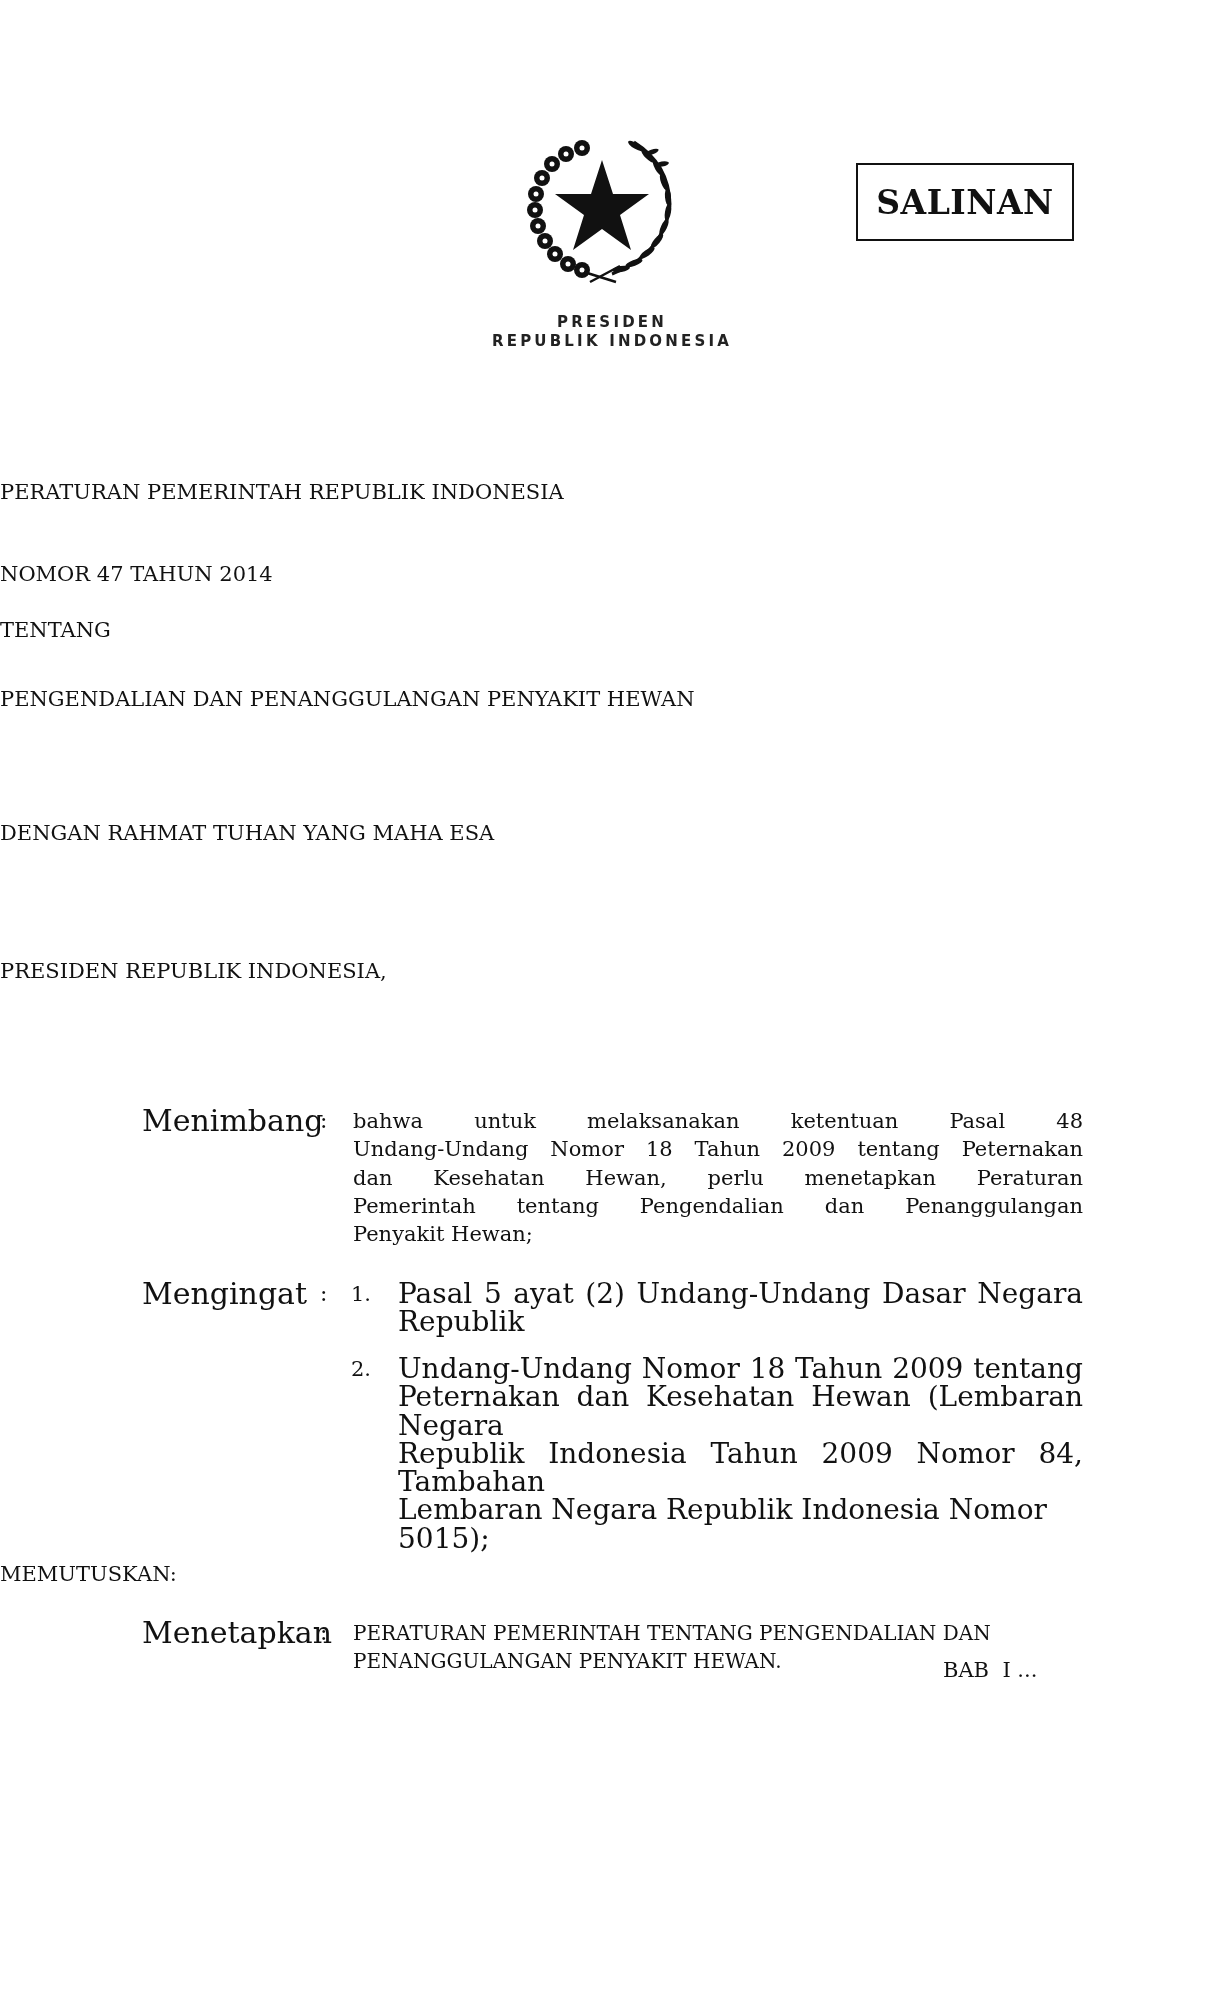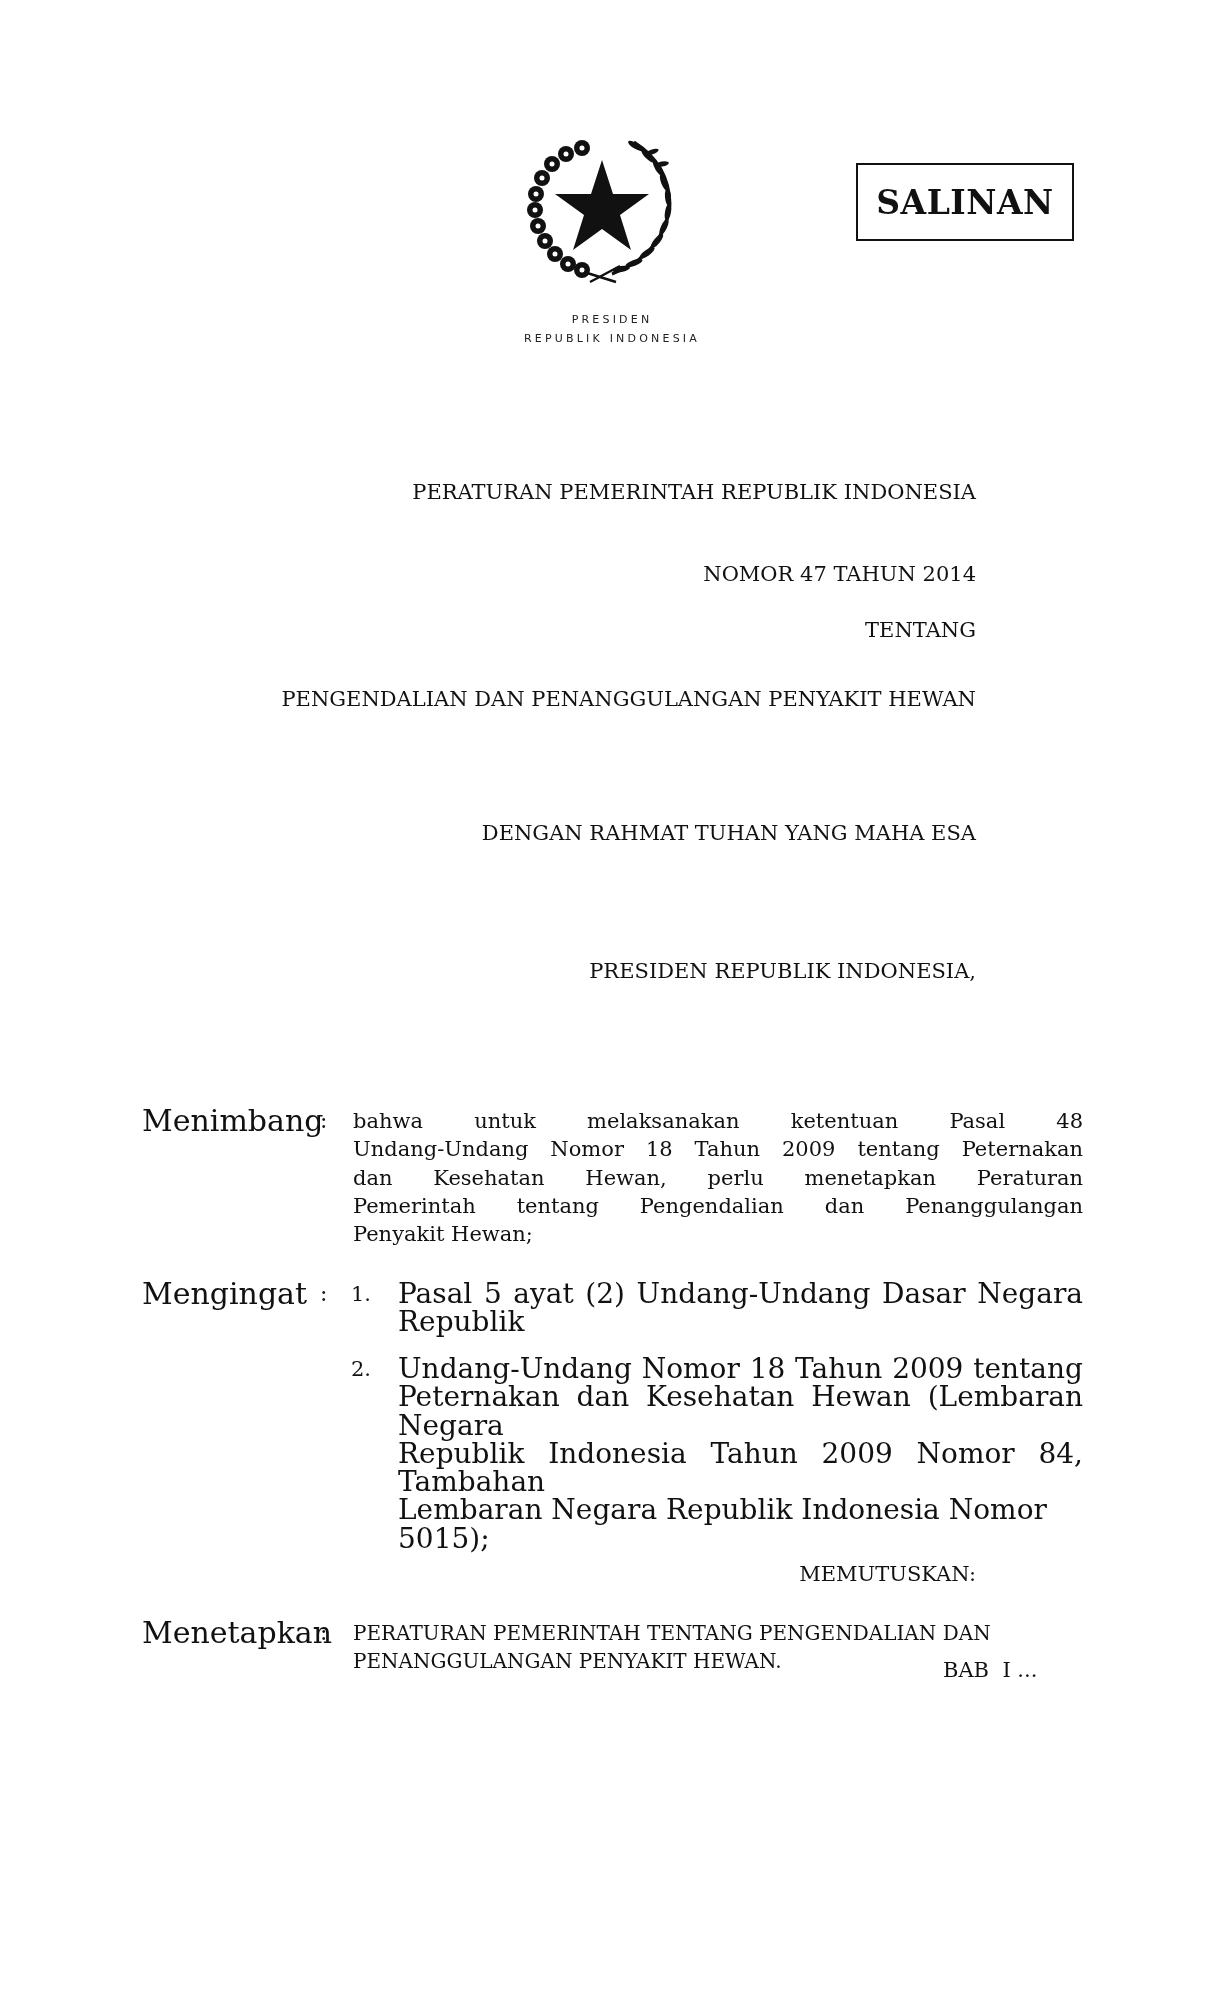--- a/index.html
+++ b/index.html
@@ -3,23 +3,23 @@
 <meta charset="utf-8">
 <style>
   html, body { margin: 0; padding: 0; background: #ffffff; }
   body { width: 1224px; height: 2016px; position: relative; overflow: hidden;
          font-family: "DejaVu Serif", "Liberation Serif", serif; color: #111; }
   .abs { position: absolute; }
   .emblem { left: 524px; top: 134px; width: 156px; height: 150px; }
   .salinan { left: 856px; top: 163px; width: 218px; height: 78px; border: 2.5px solid #111;
              box-sizing: border-box; display: flex; align-items: center; justify-content: center;
              font-family: "DejaVu Serif", serif; font-weight: bold; font-size: 33px; letter-spacing: 0.5px; }
-  .kop { font-family: "DejaVu Sans", "Liberation Sans", sans-serif; font-weight: normal; color: #222;
-         text-align: center; left: 0; width: 1224px; font-size: 11px; letter-spacing: 3.2px; }
-  .heading { left: 0; width: 976px; text-align: right; font-size: 21px; line-height: 28px; white-space: nowrap; }
+  .kop { font-family: "DejaVu Sans", "Liberation Sans", sans-serif; font-weight: bold; color: #222;
+         text-align: center; left: 0; width: 1224px; font-size: 15px; letter-spacing: 3.2px; }
+  .heading { left: 0; width: 976px; text-align: left; font-size: 21px; line-height: 28px; white-space: nowrap; }
   .row-label { left: 142px; font-size: 30px; line-height: 28.3px; white-space: nowrap; }
   .colon { left: 320px; font-size: 22px; line-height: 28.3px; }
   .para { left: 353px; width: 730px; font-size: 21px; line-height: 28.3px; text-align: justify; }
   .num { left: 351px; font-size: 21px; line-height: 28.3px; }
   .item-text { left: 398px; width: 685px; font-size: 28px; line-height: 28.3px; text-align: justify; }
   .caps-para { left: 353px; width: 740px; font-size: 20px; line-height: 28.3px; }
   .footer-ref { left: 943px; font-size: 21px; line-height: 28.3px; white-space: nowrap; }
   .jl { display: block; text-align: justify; text-align-last: justify; white-space: normal; }
   .ll { display: block; text-align: left; }
 </style>

